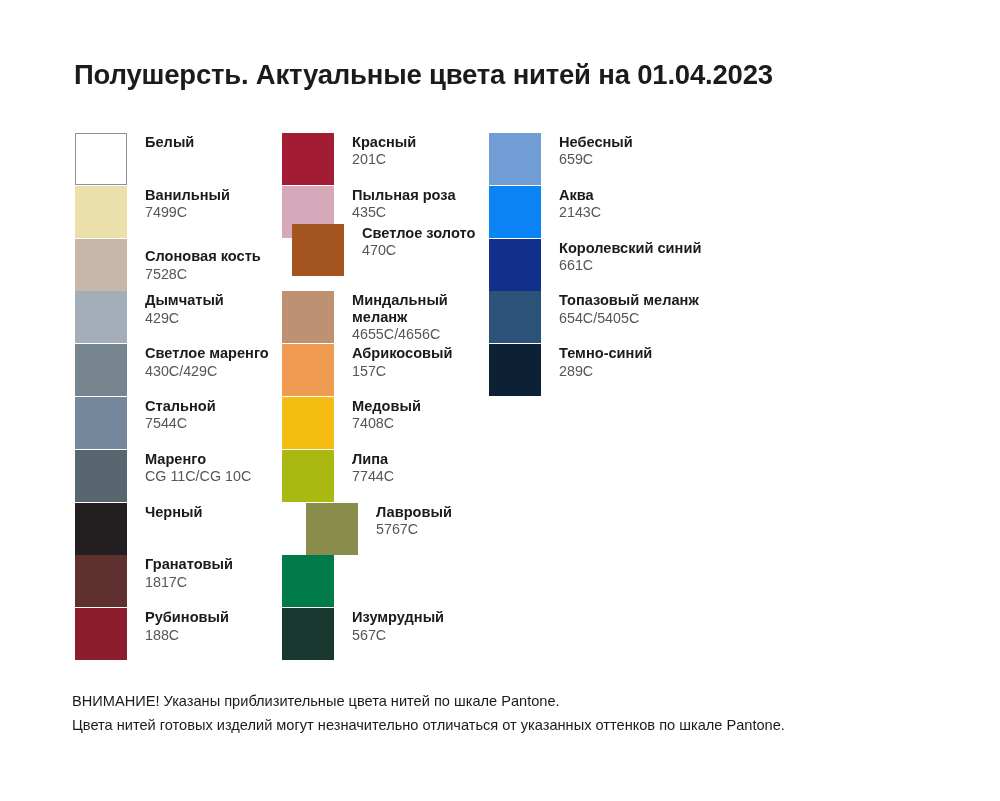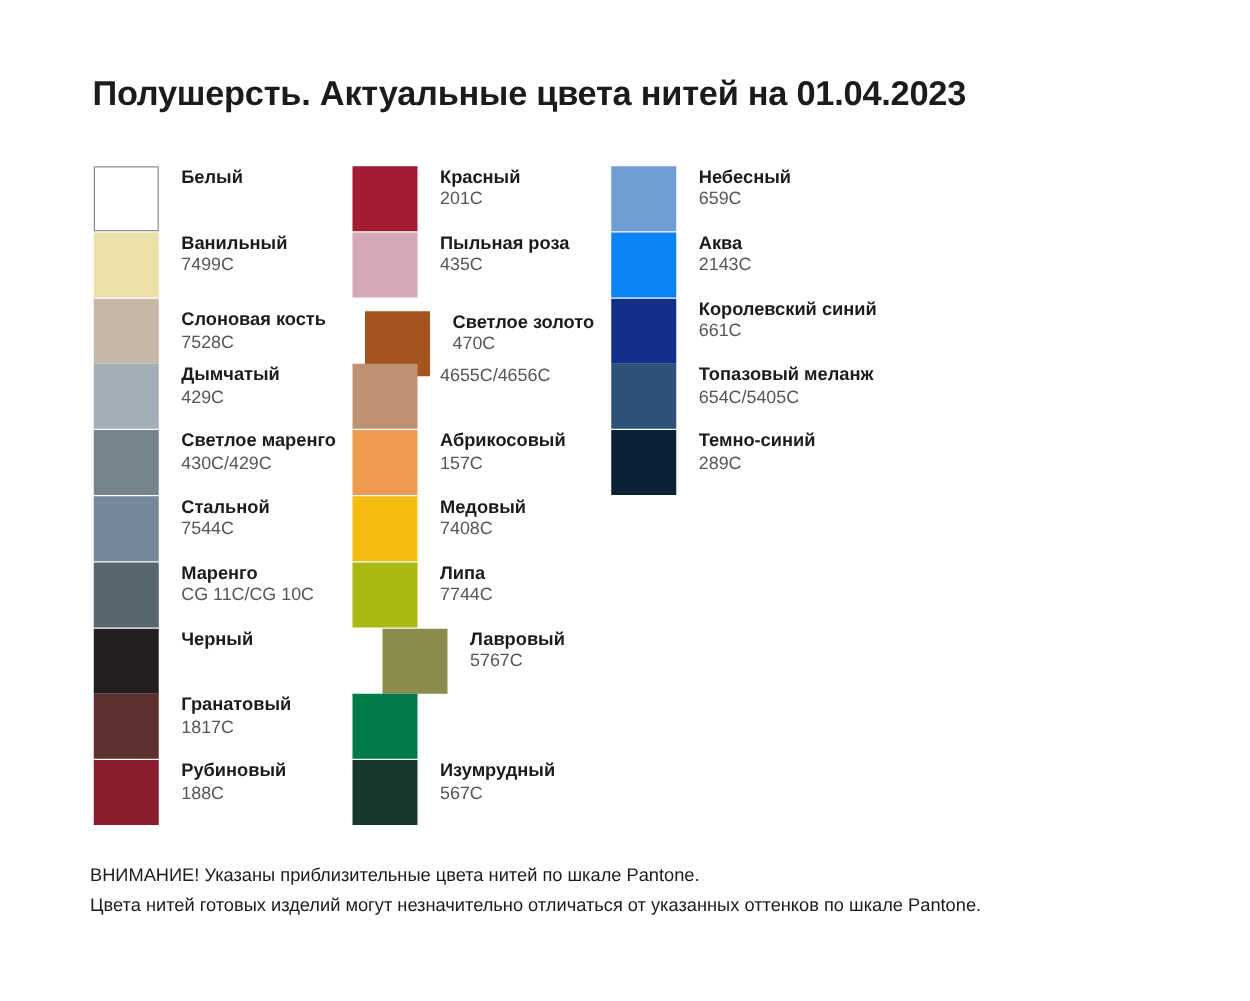--- a/index.html
+++ b/index.html
@@ -176,30 +176,31 @@
             <div class="swatch-code">201C</div>
           </div>
         </div>
         <div class="swatch-row" style="top: 52.8px;">
           <div class="swatch" style="background: rgb(213, 169, 185);"></div>
           <div class="swatch-text">
             <div class="swatch-name">Пыльная роза</div>
             <div class="swatch-code">435C</div>
           </div>
         </div>
-        <div class="swatch-row" style="top: 116px; padding-left: 10px;">
+        <div class="swatch-row" style="top: 91px; padding-left: 10px;">
           <div class="swatch" style="background: rgb(164, 84, 31);"></div>
           <div class="swatch-text">
             <div class="swatch-name">Светлое золото</div>
             <div class="swatch-code">470C</div>
           </div>
         </div>
         <div class="swatch-row" style="top: 158.4px;">
           <div class="swatch" style="background: rgb(189, 145, 114);"></div>
           <div class="swatch-text">
+            <div class="swatch-name wrap">Миндальный меланж</div>
             <div class="swatch-code">4655C/4656C</div>
           </div>
         </div>
         <div class="swatch-row" style="top: 211.2px;">
           <div class="swatch" style="background: rgb(239, 154, 81);"></div>
           <div class="swatch-text">
             <div class="swatch-name">Абрикосовый</div>
             <div class="swatch-code">157C</div>
           </div>
         </div>

